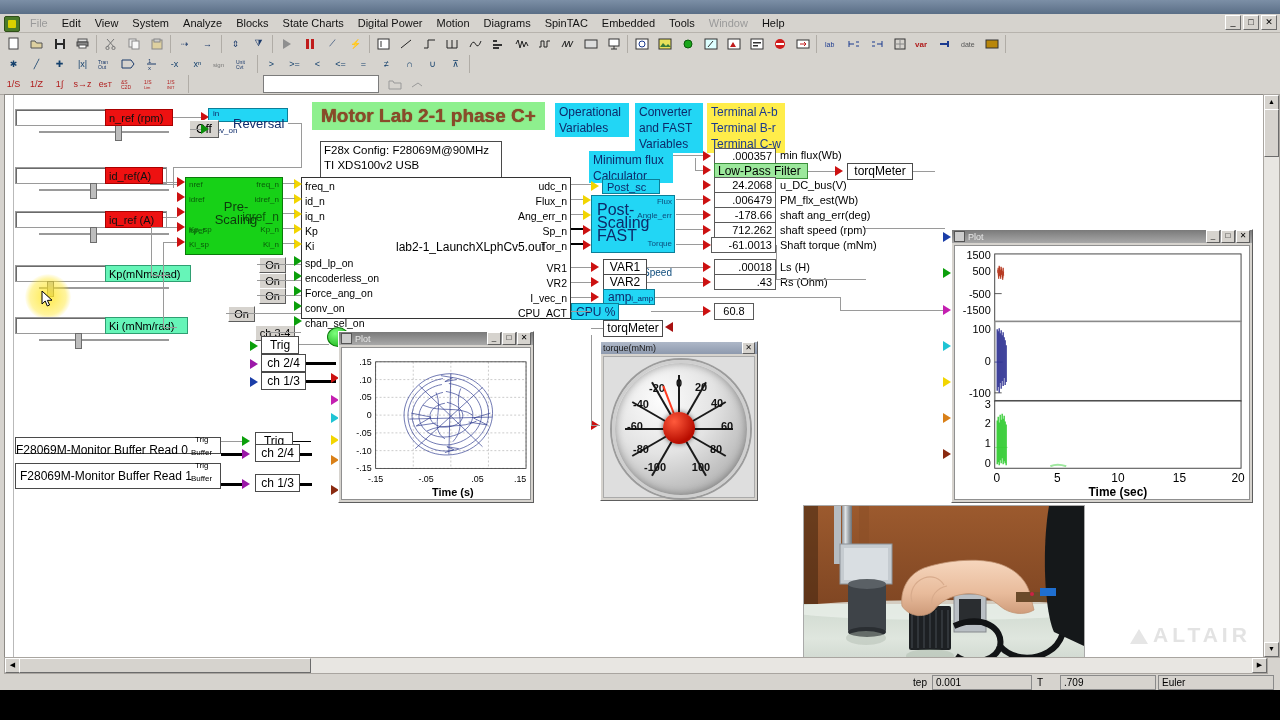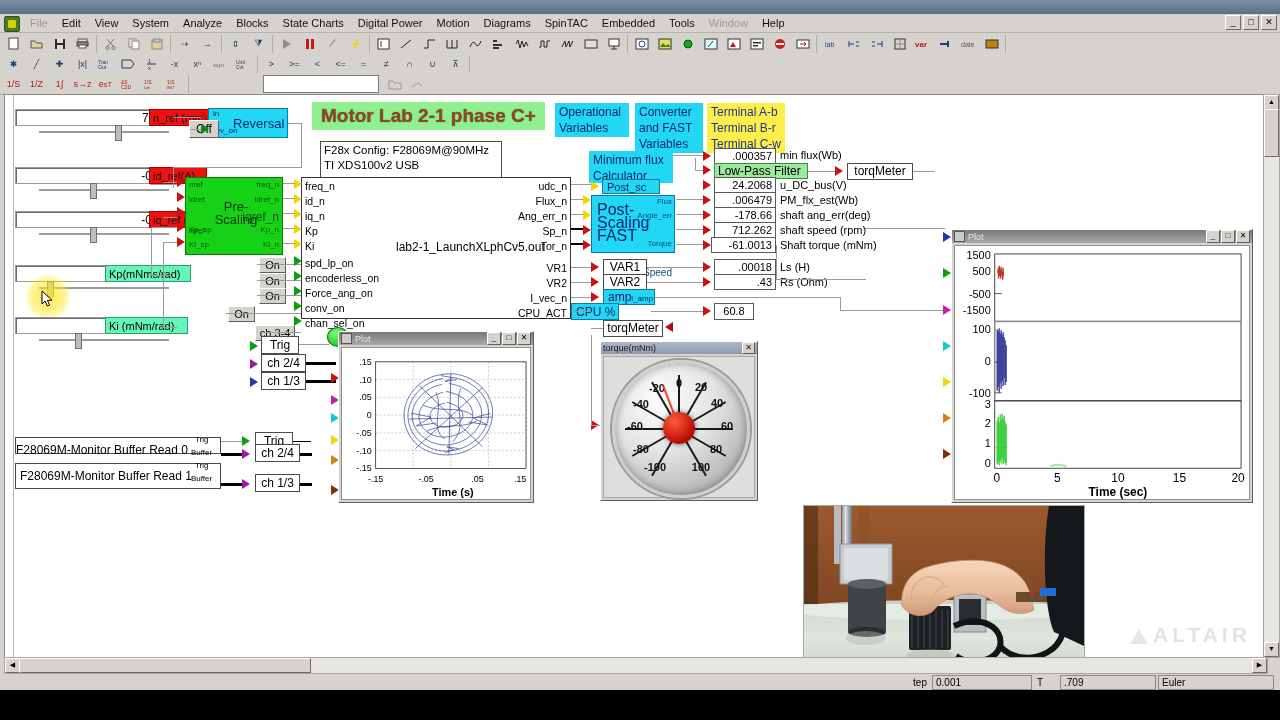--- a/index.html
+++ b/index.html
@@ -56,21 +56,21 @@
   .statusbar .cell{height:13px;line-height:13px;padding:0 3px;margin-right:2px;}
   .statusbar .sunk{border:1px solid #8a8a8a;background:#d6d3ce;}
 
   
   .blk{position:absolute;box-sizing:border-box;font-size:11px;color:#000;}
   .slider-box{position:absolute;}
   .slider-box .val{width:152px;height:17px;background:#fff;border:1px solid #9a9a9a;
       box-shadow:inset 1px 1px 0 #6a6a6a;font-size:12px;text-align:right;padding-right:4px;line-height:17px;box-sizing:border-box;}
   .slider-box .trk{position:absolute;left:24px;top:22px;width:130px;height:2px;background:#9a9a9a;}
   .slider-box .thm{position:absolute;top:16px;width:5px;height:14px;background:#bdbdbd;border:1px solid #6d6d6d;}
-  .lbl-red{position:absolute;background:#ee1111;color:#111;font-size:11px;padding:1px 3px;white-space:nowrap;box-sizing:border-box;border:1px solid #aa0000;margin-left:44px;}
+  .lbl-red{position:absolute;background:#ee1111;color:#111;font-size:11px;padding:1px 3px;white-space:nowrap;box-sizing:border-box;border:1px solid #aa0000;}
   .lbl-grn{position:absolute;background:#66f5b8;color:#000;font-size:11px;padding:1px 3px;white-space:nowrap;box-sizing:border-box;border:1px solid #2f9f72;}
   .lbl-cyan{position:absolute;background:#22d6f5;color:#0d2b6b;font-size:12px;padding:1px 4px;white-space:nowrap;box-sizing:border-box;}
   .lbl-yellow{position:absolute;background:#ffed4a;color:#1b3a8f;font-size:12px;padding:1px 4px;white-space:nowrap;box-sizing:border-box;}
   .btn3d{position:absolute;background:#d6d3ce;border:1px solid #fff;border-right-color:#5e5e5e;border-bottom-color:#5e5e5e;
          font-size:12px;text-align:center;color:#000;box-sizing:border-box;margin-left:29px;}
   .readout{position:absolute;background:#fff;border:1px solid #5a5a5a;font-size:11px;text-align:right;
            padding-right:3px;box-sizing:border-box;color:#000;}
   .plainbox{position:absolute;background:#fff;border:1px solid #4a4a4a;font-size:11.5px;color:#000;box-sizing:border-box;}
   .ctext{position:absolute;font-size:10.5px;color:#000;white-space:nowrap;}
   .wire{position:absolute;background:#9a9a9a;}
@@ -493,21 +493,21 @@
 
       <div class="slider-box" style="left:10px;top:222px;">
         <div class="val">71</div>
         <div class="trk"></div>
           <div class="thm" style="left:60px;"></div>
       </div>
       <div class="lbl-grn" style="left:100px;top:222px;width:83px;height:17px;line-height:14px;">Ki (mNm/rad)</div>
 
       <div class="wire" style="left:168px;top:22px;width:32px;height:1px;"></div>
       <div class="tri" style="left:196px;top:17px;border-color:transparent transparent transparent #cc1111;"></div>
-      <div class="blk" style="left:203px;top:13px;width:80px;height:30px;background:#22d6f5;border:1px solid #0b7f99;">
+      <div class="blk" style="left:203px;top:13px;width:80px;height:14px;background:#22d6f5;border:1px solid #0b7f99;">
         <div style="position:absolute;left:4px;top:0;font-size:8px;color:#0d2b6b;">in</div>
         <div style="position:absolute;left:4px;top:17px;font-size:8px;color:#0d2b6b;">rev_on</div>
         <div style="position:absolute;left:24px;top:7px;font-size:13px;color:#0d2b6b;">Reversal</div>
       </div>
       <div class="btn3d" style="left:155px;top:25px;width:30px;height:18px;line-height:16px;">Off</div>
       <div class="wire" style="left:185px;top:34px;width:13px;height:1px;"></div>
       <div class="tri" style="left:196px;top:29px;border-color:transparent transparent transparent #0b8f0b;"></div>
 
       <div class="wire" style="left:283px;top:28px;width:14px;height:1px;"></div>
       <div class="wire" style="left:296px;top:28px;width:1px;height:45px;"></div>

